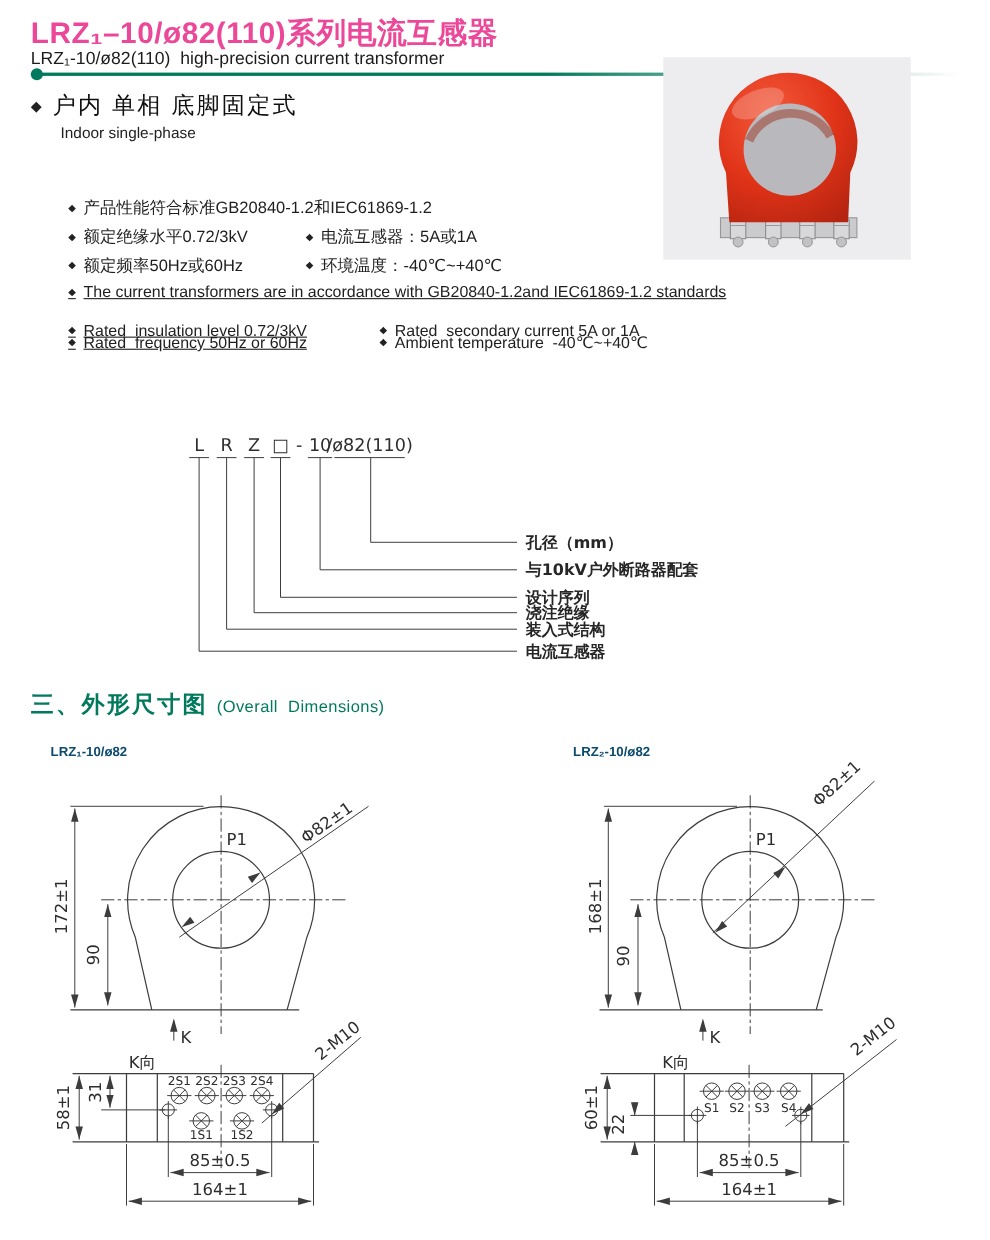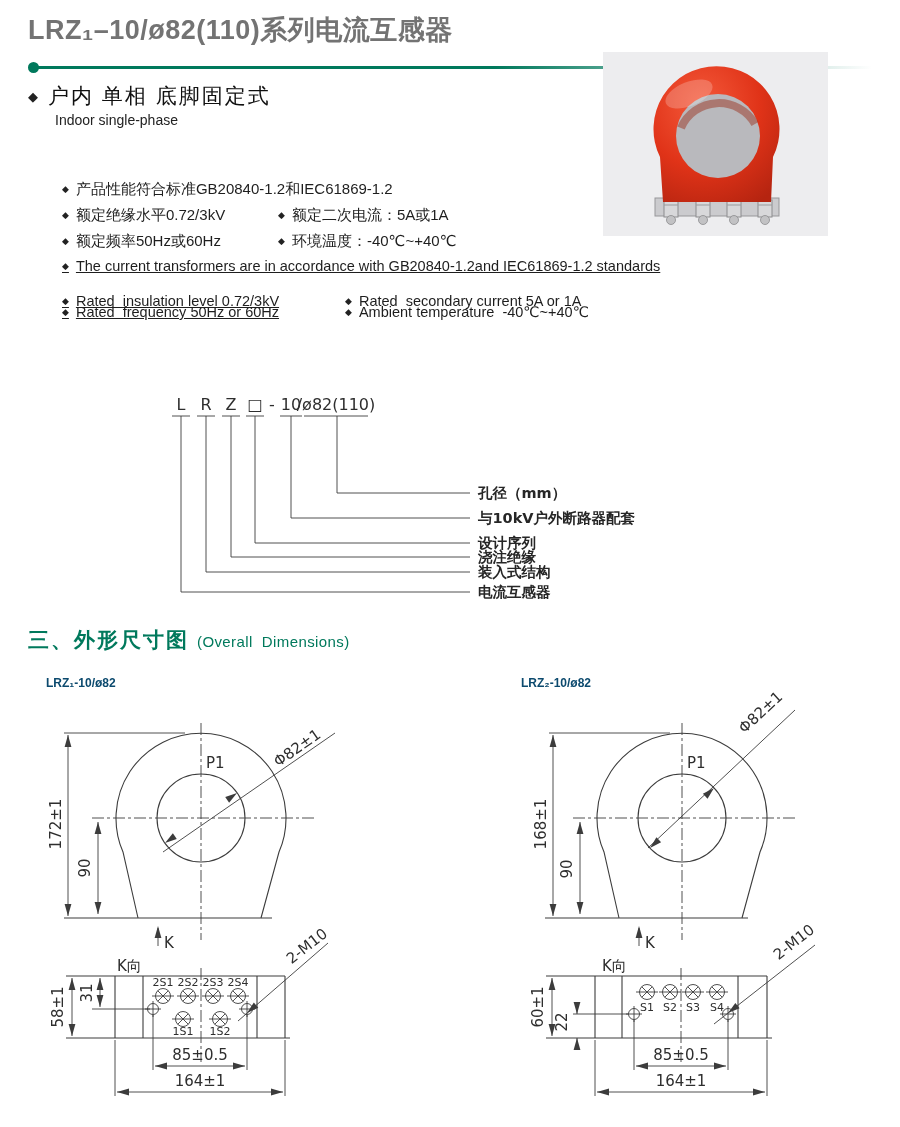--- a/index.html
+++ b/index.html
@@ -1,19 +1,19 @@
 <!DOCTYPE html>
 <html><head>
 <meta charset="utf-8">
 <style>
   html,body{margin:0;padding:0;background:#ffffff;}
   .page{position:relative;width:900px;height:1127px;background:#fff;overflow:hidden;
         font-family:"Liberation Sans","DejaVu Sans",sans-serif;color:#1e1e1e;}
   .abs{position:absolute;white-space:pre;}
-  .title{font-size:27px;font-weight:bold;color:#737373;letter-spacing:.5px;}
+  .title{font-size:27px;font-weight:bold;color:#ec4899;letter-spacing:.5px;}
   .subtitle{font-size:16px;color:#1c1c1c;}
   .rule{position:absolute;left:34px;top:66px;width:838px;height:3px;
         background:linear-gradient(to right,#00795c 0%,#00795c 55%,rgba(0,121,92,0) 100%);}
   .rule-dot{position:absolute;left:28px;top:62px;width:11px;height:11px;border-radius:50%;background:#00795c;}
   .feature{font-size:21px;color:#101010;letter-spacing:2px;}
   .feature .dia{font-size:13px;letter-spacing:0;margin-right:10px;color:#222;vertical-align:2px;}
   .feature-en{font-size:14px;color:#222;}
   .sec-h .zh{font-size:21px;font-weight:bold;color:#00795c;letter-spacing:2px;}
   .sec-h .en{font-size:15px;color:#00795c;margin-left:8px;letter-spacing:.4px;}
   .t-row{position:absolute;left:62px;white-space:pre;}
@@ -34,20 +34,21 @@
   svg .smt{font-size:11px;}
   svg .codet{font-size:16px;}
   svg .lblt{font-size:14.5px;font-weight:bold;fill:#262626;}
 </style>
 </head>
 <body>
 
 <div class="page">
 
   <div class="abs title" style="left:28px;top:12px;">LRZ₁–10/ø82(110)系列电流互感器</div>
+  <div class="abs subtitle" style="left:28px;top:45px;">LRZ₁-10/ø82(110)  high-precision current transformer</div>
   <div class="rule"></div>
   <div class="rule-dot"></div>
 
   <div class="abs feature" style="left:28px;top:82px;"><span class="dia">◆</span><span>户内 单相 底脚固定式</span></div>
   <div class="abs feature-en" style="left:55px;top:112px;">Indoor single-phase</div>
 
   <div class="photo">
     <svg width="225" height="184" viewBox="0 0 225 184">
       <defs>
         <radialGradient id="pg" cx="38%" cy="28%" r="85%">
@@ -81,21 +82,21 @@
         <path d="M60,150 L57,105 A63,63 0 1 1 170,105 L168,150 Z" fill="url(#pg)"></path>
         <circle cx="115" cy="84" r="42" fill="#b9b9bd"></circle>
         <path d="M78,76 A41,40 0 0 1 152,72" stroke="#992912" stroke-width="8" fill="none" opacity=".45"></path>
         <ellipse cx="86" cy="42" rx="25" ry="12" fill="#ffffff" opacity=".22" transform="rotate(-22 86 42)"></ellipse>
       </g>
     </svg>
   </div>
 
 
   <div class="t-row zh-row" style="top:180px;"><span class="b">◆</span><span>产品性能符合标准GB20840-1.2和IEC61869-1.2</span></div>
-  <div class="t-row zh-row" style="top:206px;"><span class="b">◆</span><span>额定绝缘水平0.72/3kV</span><span class="c2"><span class="b">◆</span><span>额定二次电流：5A或1A</span></span></div>
+  <div class="t-row zh-row" style="top:206px;"><span class="b">◆</span><span>额定绝缘水平0.72/3kV</span><span class="c2"><span class="b">◆</span><span>电流互感器：5A或1A</span></span></div>
   <div class="t-row zh-row" style="top:232px;"><span class="b">◆</span><span>额定频率50Hz或60Hz</span><span class="c2"><span class="b">◆</span><span>环境温度：-40℃~+40℃</span></span></div>
   <div class="t-row en-row" style="top:258px;"><span class="b">◆</span><span>The current transformers are in accordance with GB20840-1.2and IEC61869-1.2 standards</span></div>
   <div class="t-row en-row" style="top:282px;margin-top:11px;"><span class="b">◆</span><span>Rated  insulation level 0.72/3kV</span><span class="c2"><span class="b">◆</span><span>Rated  secondary current 5A or 1A</span></span></div>
   <div class="t-row en-row" style="top:304px;"><span class="b">◆</span><span>Rated  frequency 50Hz or 60Hz</span><span class="c2"><span class="b">◆</span><span>Ambient temperature  -40℃~+40℃</span></span></div>
 
 
   <svg class="abs" style="left:0;top:390px;" width="900" height="225" viewBox="0 390 900 225">
     <g>
       <text class="codet" x="181" y="410" text-anchor="middle">L</text>
       <text class="codet" x="206" y="410" text-anchor="middle">R</text>

